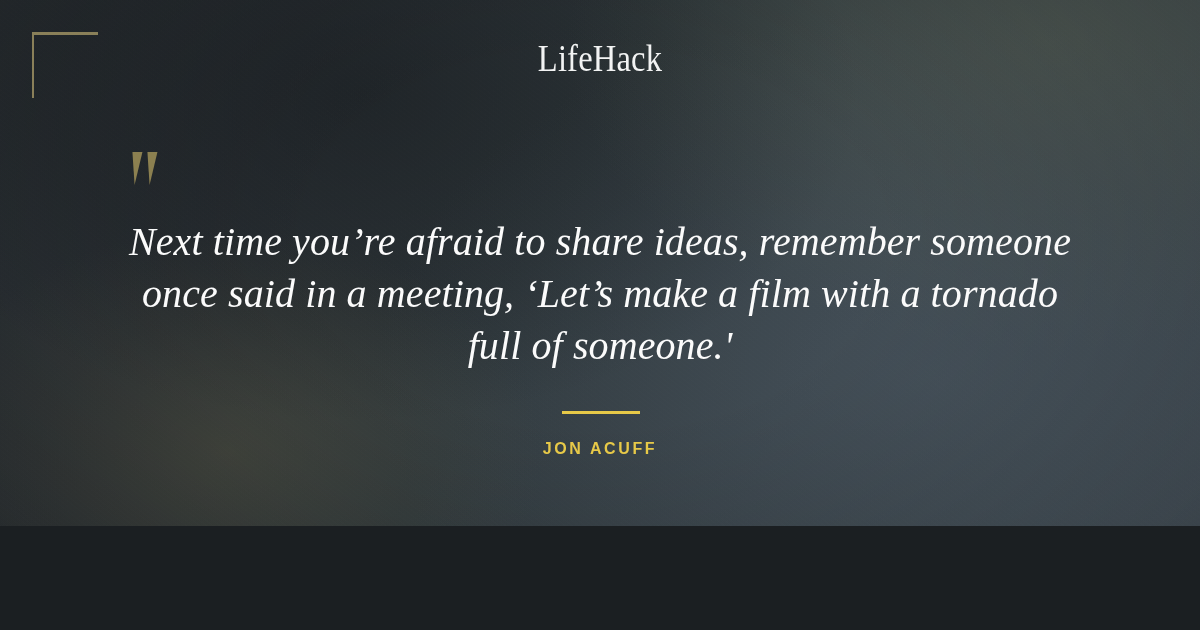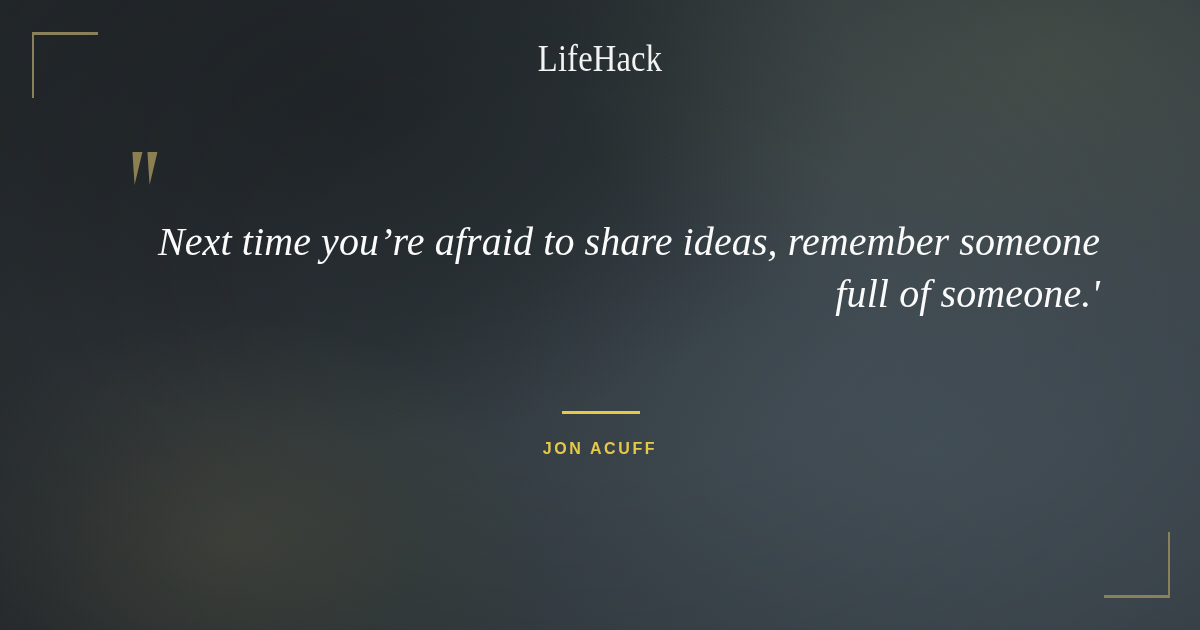--- a/index.html
+++ b/index.html
@@ -3,21 +3,21 @@
 <meta charset="utf-8">
 <style>
   html, body {
     margin: 0;
     padding: 0;
     background: #1b1f22;
   }
   #canvas {
     position: relative;
     width: 1200px;
-    height: 630px;
+    height: 526px;
     overflow: hidden;
     font-family: "Liberation Sans", sans-serif;
     background-color: #3a4146;
   }
 
   
   .bg-layer {
     position: absolute;
     inset: 0;
     pointer-events: none;
@@ -130,21 +130,21 @@
   }
   .quote-mark i.q1 { left: 0px; }
   .quote-mark i.q2 { left: 15px; }
 
   
   .quote {
     position: absolute;
     left: 100px;
     top: 216px;
     width: 1000px;
-    text-align: right;
+    text-align: center;
     font-family: "Liberation Serif", "DejaVu Serif", serif;
     font-style: italic;
     font-size: 40px;
     line-height: 52px;
     color: #fbfbfb;
     letter-spacing: 0.1px;
   }
   .quote .line { display: block; white-space: nowrap; }
 
   
@@ -195,20 +195,21 @@
 
   <div class="brand">LifeHack</div>
 
   <div class="quote-mark">
     <i class="q1"></i>
     <i class="q2"></i>
   </div>
 
   <div class="quote">
     <span class="line">Next time you’re afraid to share ideas, remember someone</span>
+    <span class="line">once said in a meeting, ‘Let’s make a film with a tornado</span>
     <span class="line">full of someone.'</span>
   </div>
 
   <div class="divider"></div>
 
   <div class="author">JON ACUFF</div>
 
 </div>
 
 </body></html>

